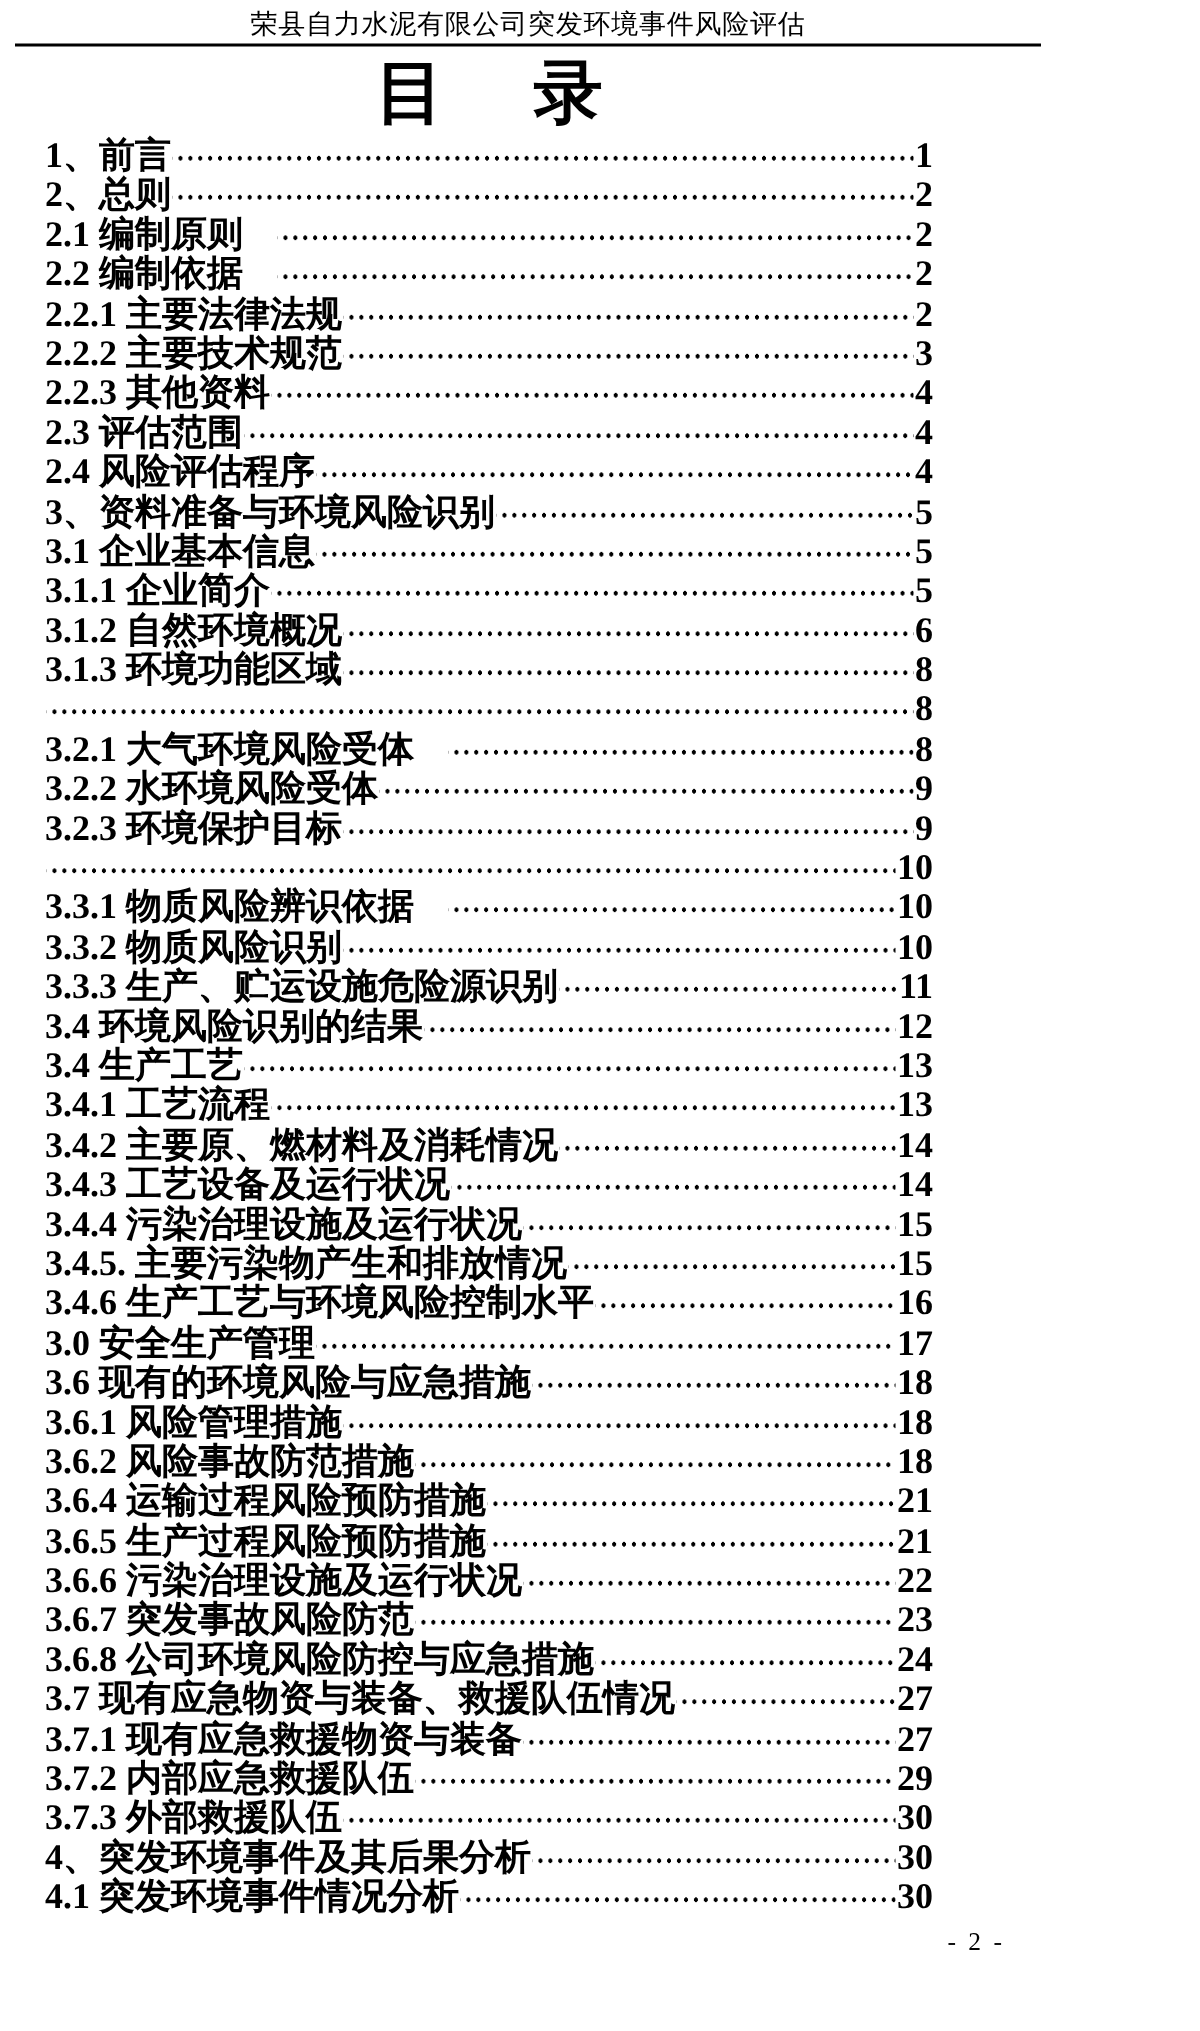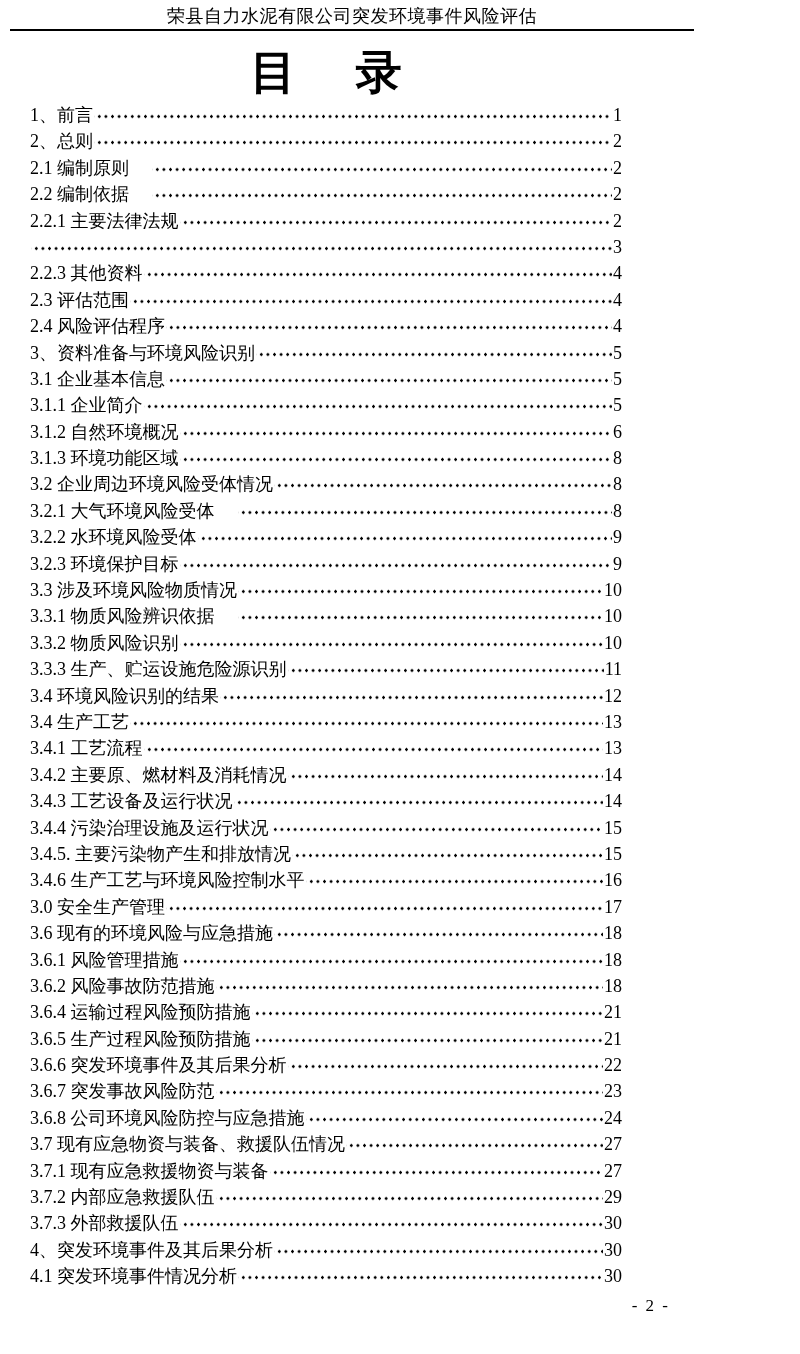--- a/index.html
+++ b/index.html
@@ -18,38 +18,39 @@
     padding-top:5px;
     letter-spacing:0.5px;
   }
   .header-rule {
     height:2px;
     background:#000;
     margin:2px 10px 0 10px;
   }
 
   .toc-title {
-    margin:15px 82px 2px 30px;
+    margin:4px 82px 2px 30px;
     text-align:center;
     font-size:46px;
     line-height:54px;
     font-weight:bold;
     word-spacing:48px;
     white-space:pre;
   }
 
   .toc {
     margin:2px 82px 0 30px;
   }
   .toc-row {
     display:flex;
     height:26.4px;
     line-height:26.4px;
-    font-size:18px;
+    font-size:24px;
     white-space:nowrap;
+    font-weight:bold;
   }
   .toc-label { flex:none; white-space:pre; }
   .toc-gap { flex:none; width:22px; }
   .toc-dots {
     flex:1 1 auto;
     margin:0 1px;
     background-image:radial-gradient(circle, #000 1.35px, transparent 1.55px);
     background-size:6.6px 6.6px;
     background-repeat:repeat-x;
     background-position:2px 11px;
@@ -100,20 +101,21 @@
         <span class="toc-gap"></span>
         <span class="toc-dots"></span>
         <span class="toc-page">2</span>
       </div>
       <div class="toc-row">
         <span class="toc-label">2.2.1 主要法律法规</span>
         <span class="toc-dots"></span>
         <span class="toc-page">2</span>
       </div>
       <div class="toc-row">
+        <span class="toc-label">2.2.2 主要技术规范</span>
         <span class="toc-dots"></span>
         <span class="toc-page">3</span>
       </div>
       <div class="toc-row">
         <span class="toc-label">2.2.3 其他资料</span>
         <span class="toc-dots"></span>
         <span class="toc-page">4</span>
       </div>
       <div class="toc-row">
         <span class="toc-label">2.3 评估范围</span>
@@ -144,42 +146,40 @@
         <span class="toc-label">3.1.2 自然环境概况</span>
         <span class="toc-dots"></span>
         <span class="toc-page">6</span>
       </div>
       <div class="toc-row">
         <span class="toc-label">3.1.3 环境功能区域</span>
         <span class="toc-dots"></span>
         <span class="toc-page">8</span>
       </div>
       <div class="toc-row">
-        <span class="toc-label">3.2 企业周边环境风险受体情况</span>
         <span class="toc-dots"></span>
         <span class="toc-page">8</span>
       </div>
       <div class="toc-row">
         <span class="toc-label">3.2.1 大气环境风险受体</span>
         <span class="toc-gap"></span>
         <span class="toc-dots"></span>
         <span class="toc-page">8</span>
       </div>
       <div class="toc-row">
         <span class="toc-label">3.2.2 水环境风险受体</span>
         <span class="toc-dots"></span>
         <span class="toc-page">9</span>
       </div>
       <div class="toc-row">
         <span class="toc-label">3.2.3 环境保护目标</span>
         <span class="toc-dots"></span>
         <span class="toc-page">9</span>
       </div>
       <div class="toc-row">
-        <span class="toc-label">3.3 涉及环境风险物质情况</span>
         <span class="toc-dots"></span>
         <span class="toc-page">10</span>
       </div>
       <div class="toc-row">
         <span class="toc-label">3.3.1 物质风险辨识依据</span>
         <span class="toc-gap"></span>
         <span class="toc-dots"></span>
         <span class="toc-page">10</span>
       </div>
       <div class="toc-row">
@@ -256,21 +256,21 @@
         <span class="toc-label">3.6.4 运输过程风险预防措施</span>
         <span class="toc-dots"></span>
         <span class="toc-page">21</span>
       </div>
       <div class="toc-row">
         <span class="toc-label">3.6.5 生产过程风险预防措施</span>
         <span class="toc-dots"></span>
         <span class="toc-page">21</span>
       </div>
       <div class="toc-row">
-        <span class="toc-label">3.6.6 突发环境事件及其后果分析</span>
+        <span class="toc-label">3.6.6 污染治理设施及运行状况</span>
         <span class="toc-dots"></span>
         <span class="toc-page">22</span>
       </div>
       <div class="toc-row">
         <span class="toc-label">3.6.7 突发事故风险防范</span>
         <span class="toc-dots"></span>
         <span class="toc-page">23</span>
       </div>
       <div class="toc-row">
         <span class="toc-label">3.6.8 公司环境风险防控与应急措施</span>

